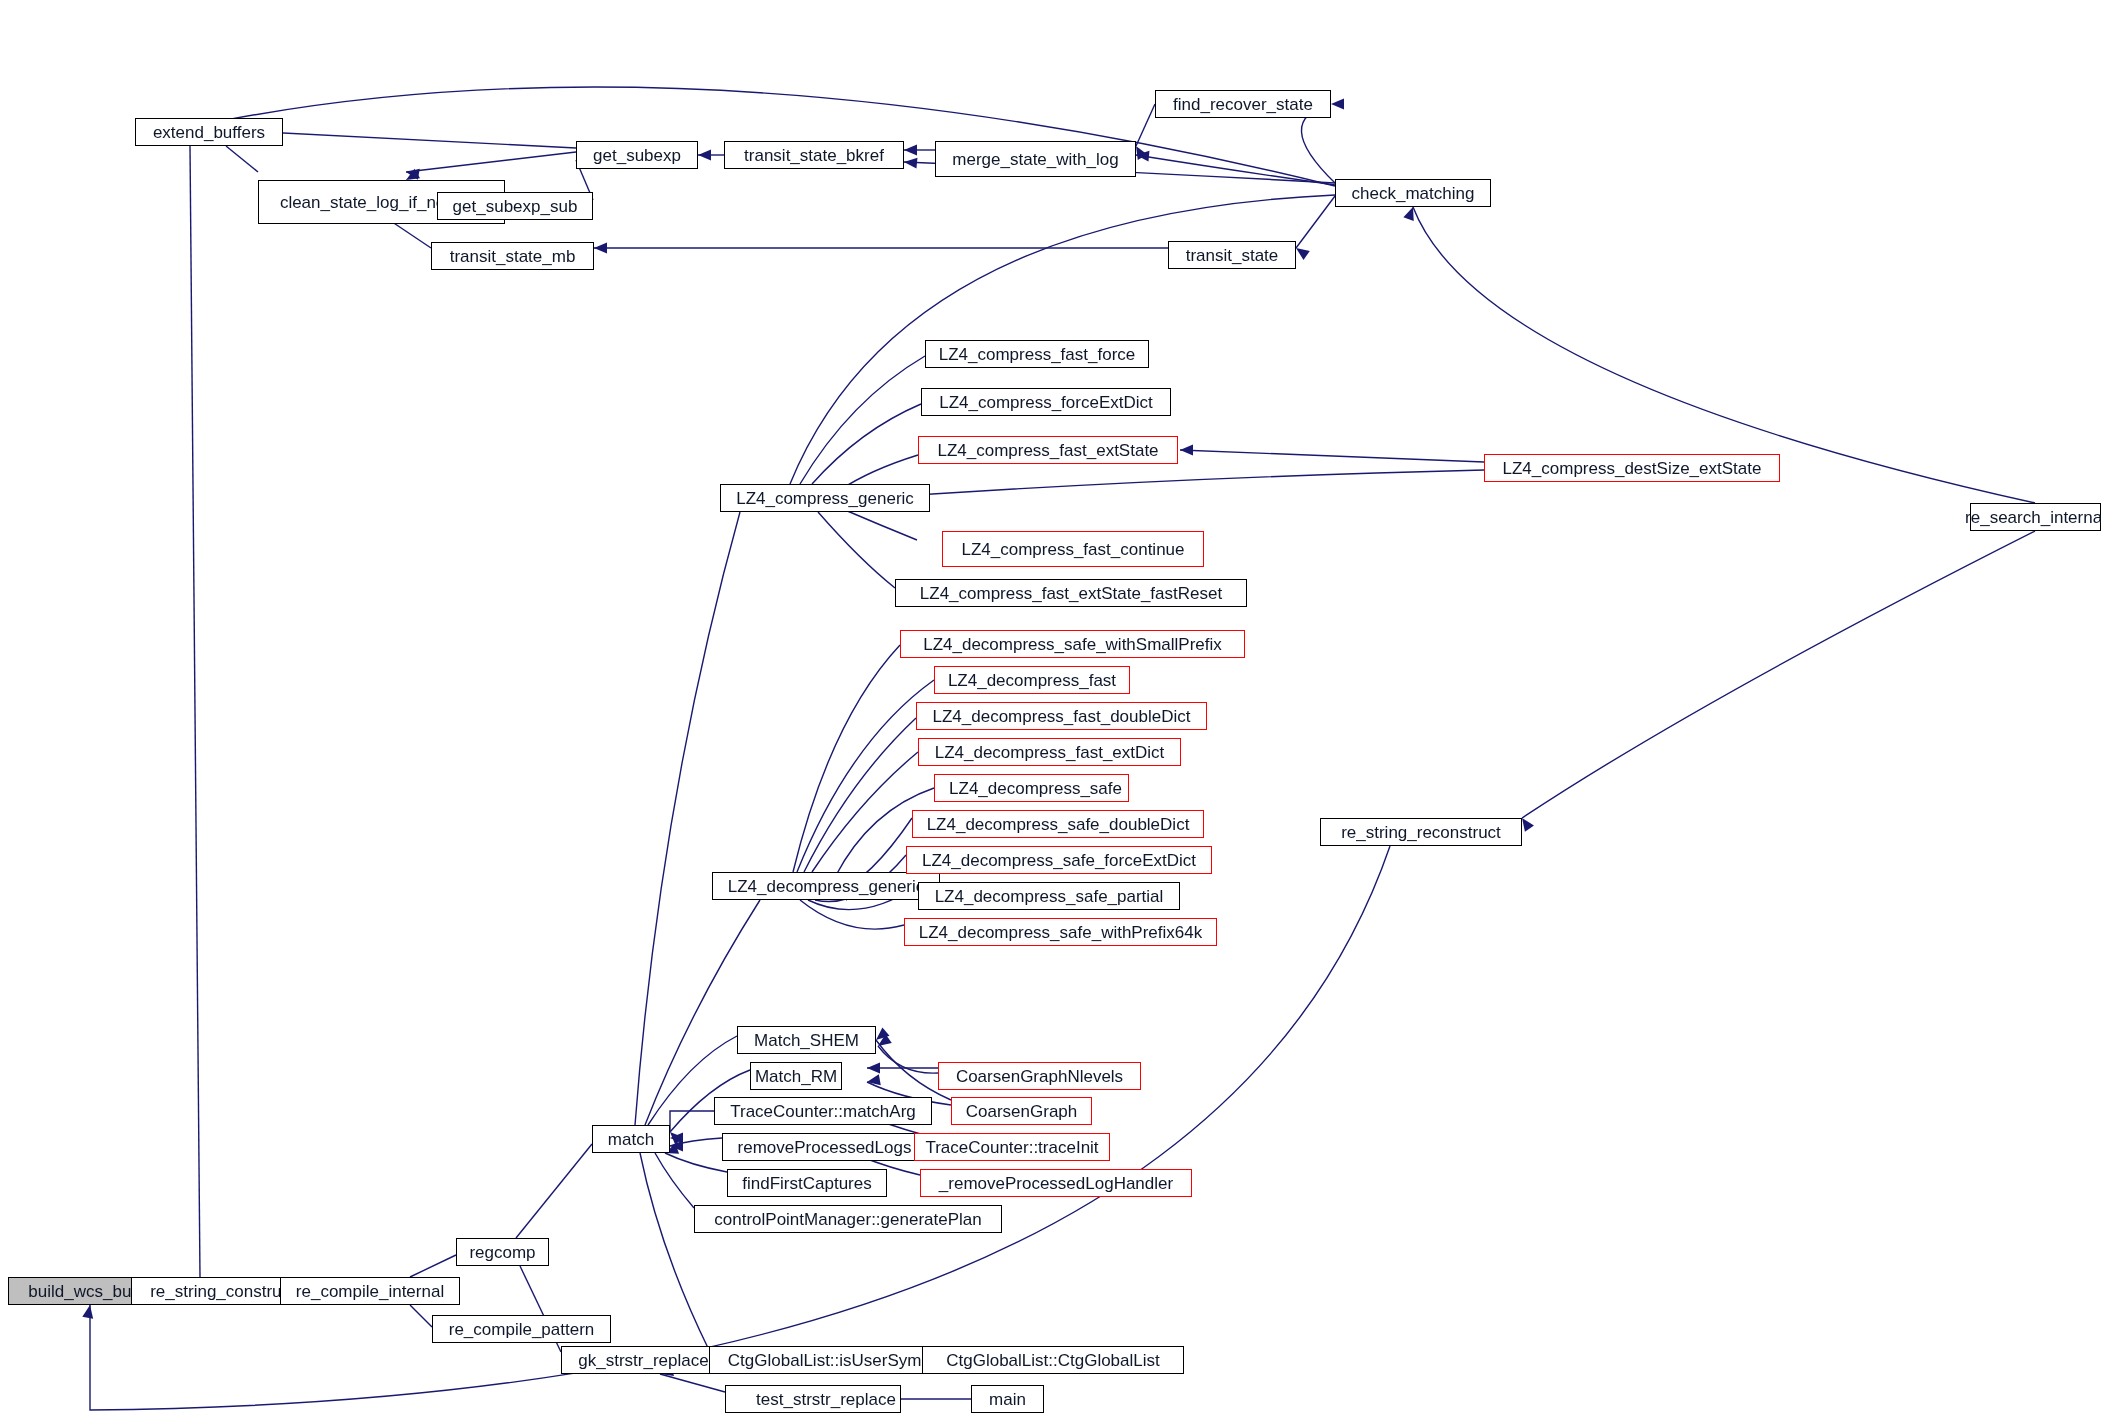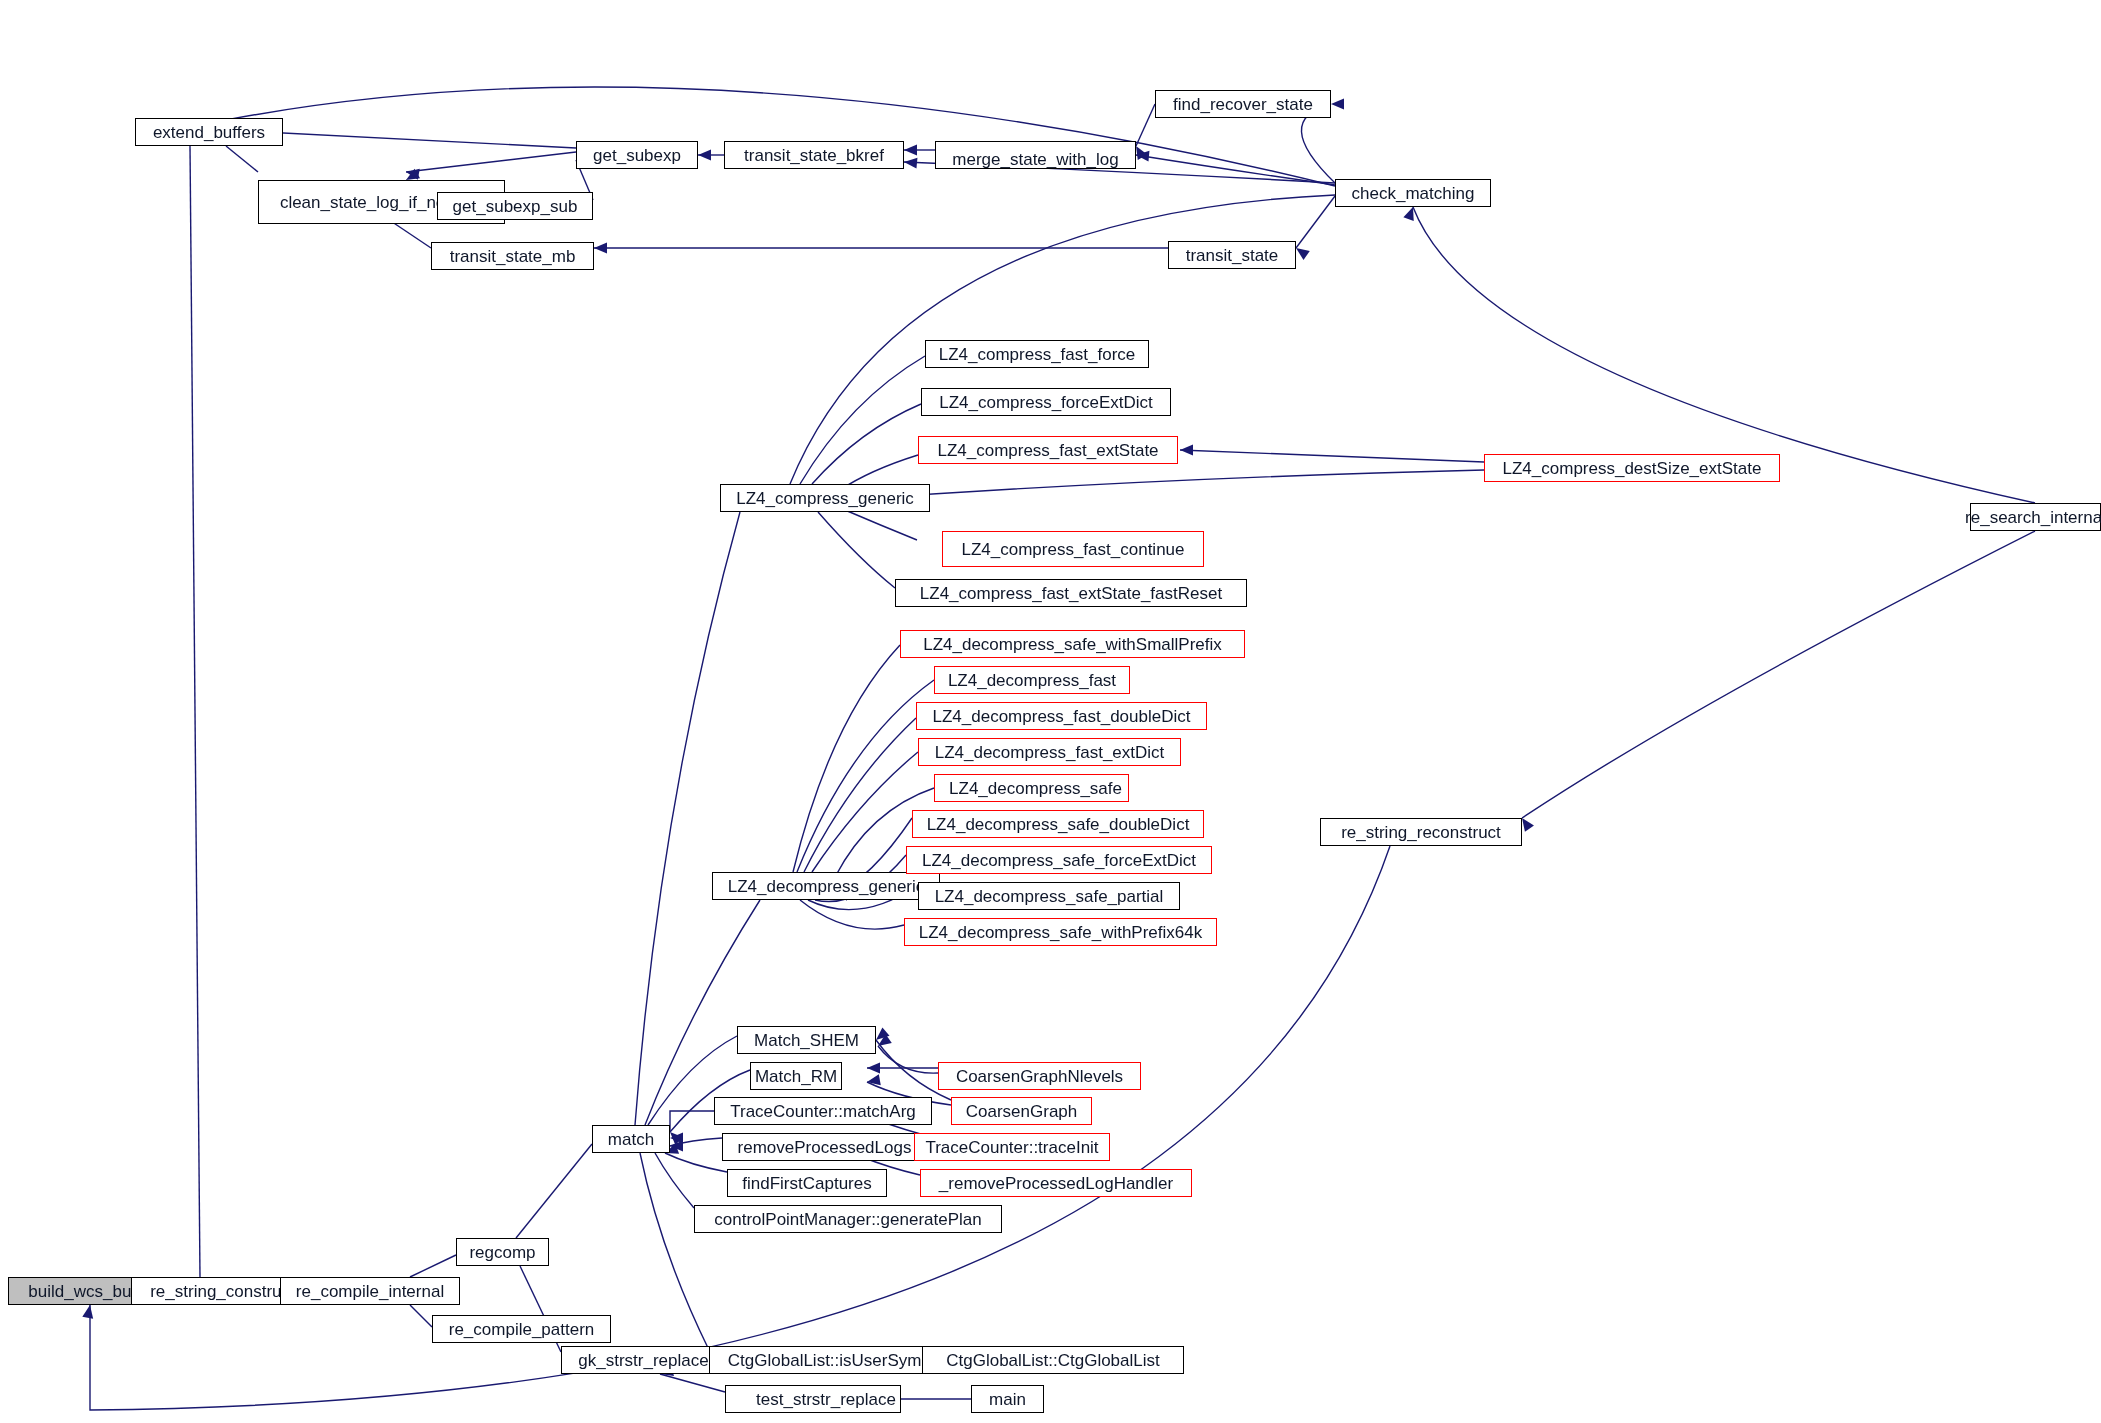--- a/index.html
+++ b/index.html
@@ -300,21 +300,21 @@
     </div>
     <div class="node" style="left: 431px; top: 242px; width: 163px; height: 28px;">
       <span class="label">transit_state_mb</span>
     </div>
     <div class="node" style="left: 576px; top: 141px; width: 122px; height: 28px;">
       <span class="label">get_subexp</span>
     </div>
     <div class="node" style="left: 724px; top: 141px; width: 180px; height: 28px;">
       <span class="label">transit_state_bkref</span>
     </div>
-    <div class="node" style="left: 935px; top: 141px; width: 201px; height: 28px; align-items: flex-end;">
+    <div class="node" style="left: 935px; top: 141px; width: 201px; height: 36px;">
       <span class="label">merge_state_with_log</span>
     </div>
     <div class="node" style="left: 1155px; top: 90px; width: 176px; height: 28px;">
       <span class="label">find_recover_state</span>
     </div>
     <div class="node" style="left: 1168px; top: 241px; width: 128px; height: 28px;">
       <span class="label">transit_state</span>
     </div>
     <div class="node" style="left: 1335px; top: 179px; width: 156px; height: 28px;">
       <span class="label">check_matching</span>

